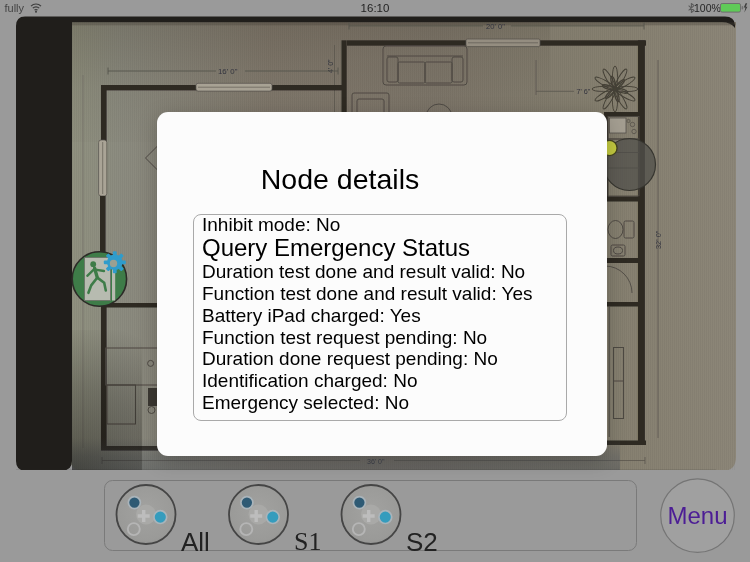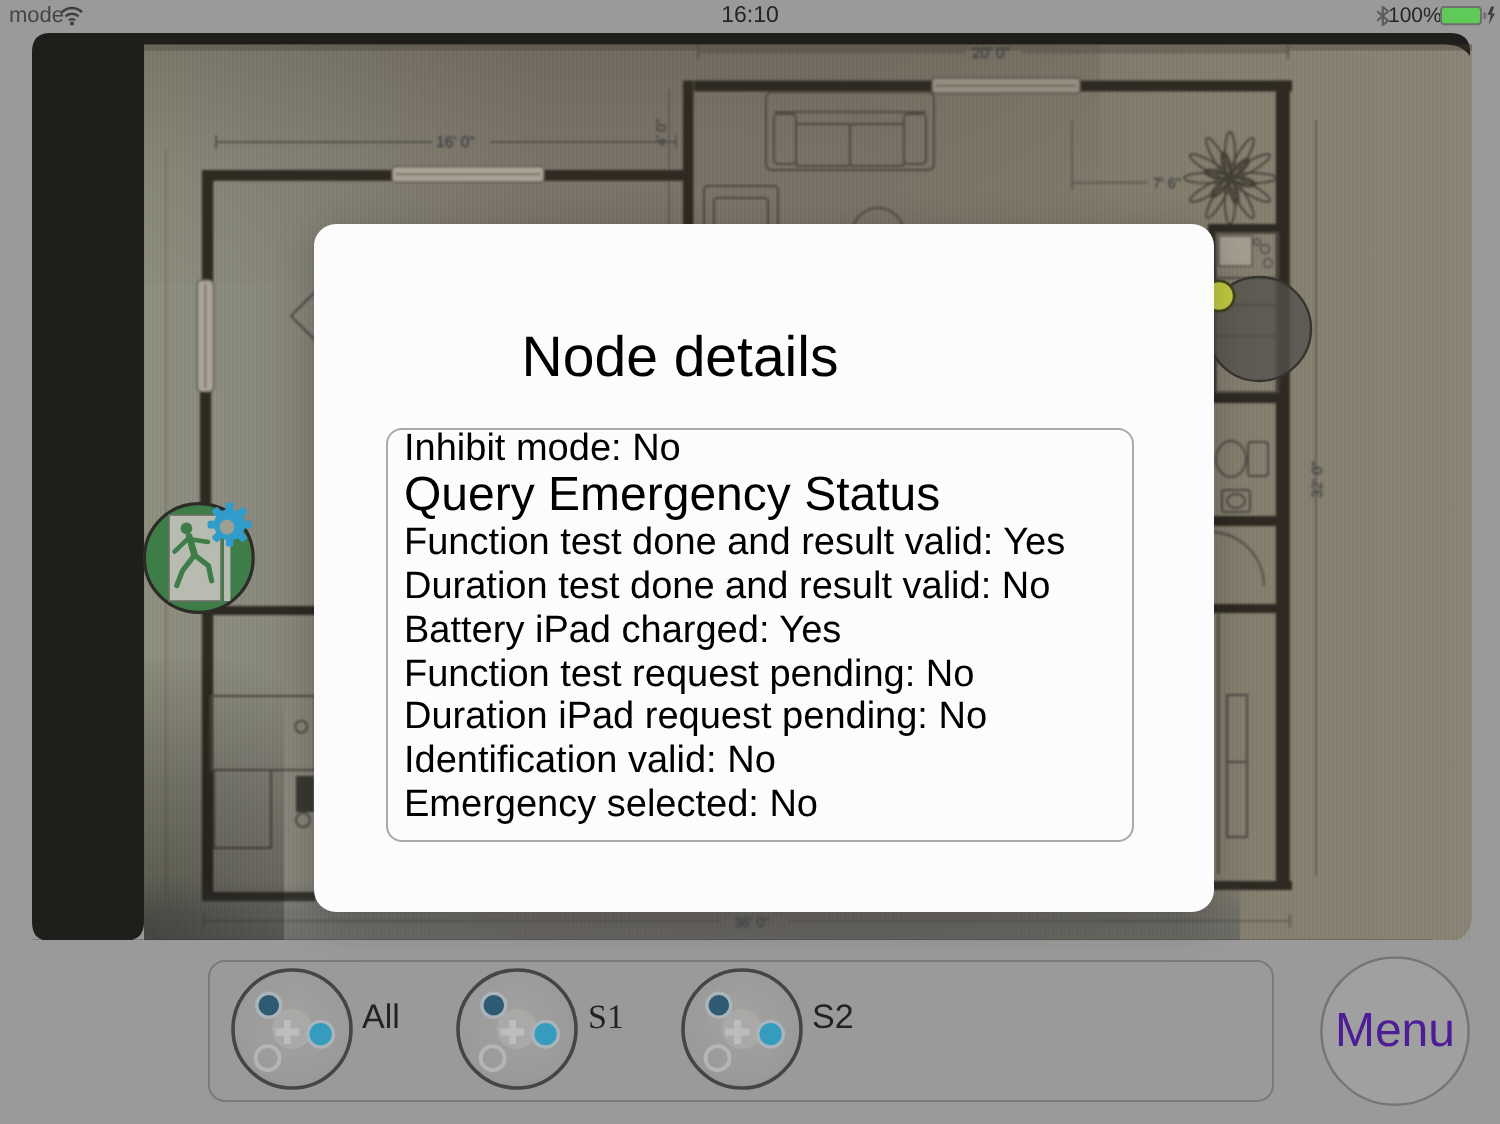--- a/index.html
+++ b/index.html
@@ -1,27 +1,27 @@
 <!DOCTYPE html>
 <html><head>
 <meta charset="utf-8">
 <style>
   html,body{margin:0;padding:0;width:750px;height:562px;overflow:hidden;
     font-family:"Liberation Sans",sans-serif;background:#9a9a9a;-webkit-font-smoothing:antialiased;}
   #screen{position:relative;width:750px;height:562px;}
   .abs{position:absolute;}
-  .lbl{font-size:17px;color:#222;-webkit-font-smoothing:antialiased;}
+  .lbl{font-size:26px;color:#222;margin-top:28px;-webkit-font-smoothing:antialiased;}
 </style>
 </head>
 <body>
 <div id="screen">
 
 <div class="abs" style="left:0;top:0;width:750px;height:15px;background:#9a9a9a;"></div>
 
-<div class="abs" style="left:4.5px;top:0px;height:15px;line-height:16px;font-size:11px;color:#454545;">mode</div>
+<div class="abs" style="left:4.5px;top:0px;height:15px;line-height:16px;font-size:11px;color:#454545;">fully</div>
 <svg class="abs" style="left:29.5px;top:2.5px;" width="12" height="10" viewBox="0 0 12 10">
   <g fill="none" stroke="#3d3d3d" stroke-width="1.2">
     <path d="M1 3.1 A7 7 0 0 1 11 3.1"></path>
     <path d="M2.8 5.2 A4.5 4.5 0 0 1 9.2 5.2"></path>
     <path d="M4.5 7.2 A2.1 2.1 0 0 1 7.5 7.2"></path>
   </g>
   <circle cx="6" cy="8.7" r="1" fill="#3d3d3d"></circle>
 </svg>
 
 <div class="abs" style="left:0;top:0px;width:750px;height:15px;line-height:16px;font-size:11.5px;font-weight:normal;color:#242424;text-align:center;">16:10</div>
@@ -336,22 +336,22 @@
 
 <div class="abs" style="left:157px;top:112px;width:450px;height:344px;background:#fcfcfc;border-radius:11px;box-shadow:0 5px 20px rgba(0,0,0,0.22);"></div>
 
 <div class="abs" style="left:157px;top:163px;width:366px;text-align:center;font-size:28.5px;color:#000;">Node details</div>
 
 <div class="abs" style="left:193px;top:214px;width:374px;height:207px;border:1px solid #a9a9a9;border-radius:8px;box-sizing:border-box;"></div>
 
 <div class="abs" style="left:202px;top:213.5px;width:360px;font-size:19px;line-height:21.8px;color:#000;">
   <div>Inhibit mode: No</div>
   <div style="font-size:24px;line-height:26px;">Query Emergency Status</div>
+  <div>Duration test done and result valid: No</div>
   <div>Function test done and result valid: Yes</div>
-  <div>Duration test done and result valid: No</div>
   <div>Battery iPad charged: Yes</div>
   <div>Function test request pending: No</div>
-  <div>Duration iPad request pending: No</div>
-  <div>Identification valid: No</div>
+  <div>Duration done request pending: No</div>
+  <div>Identification charged: No</div>
   <div>Emergency selected: No</div>
 </div>
 
 </div>
 
 </body></html>

